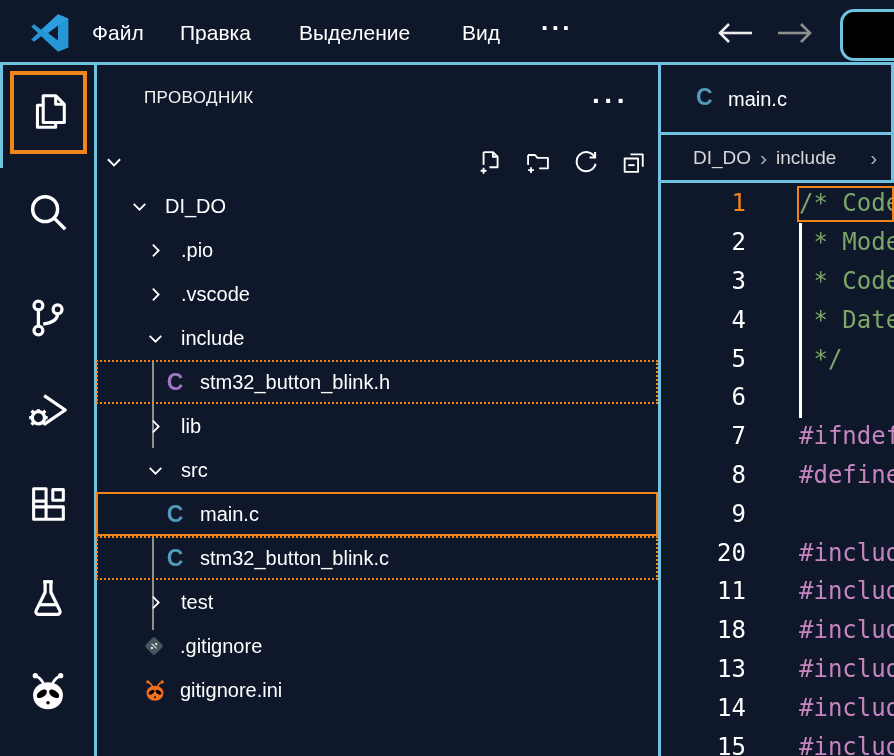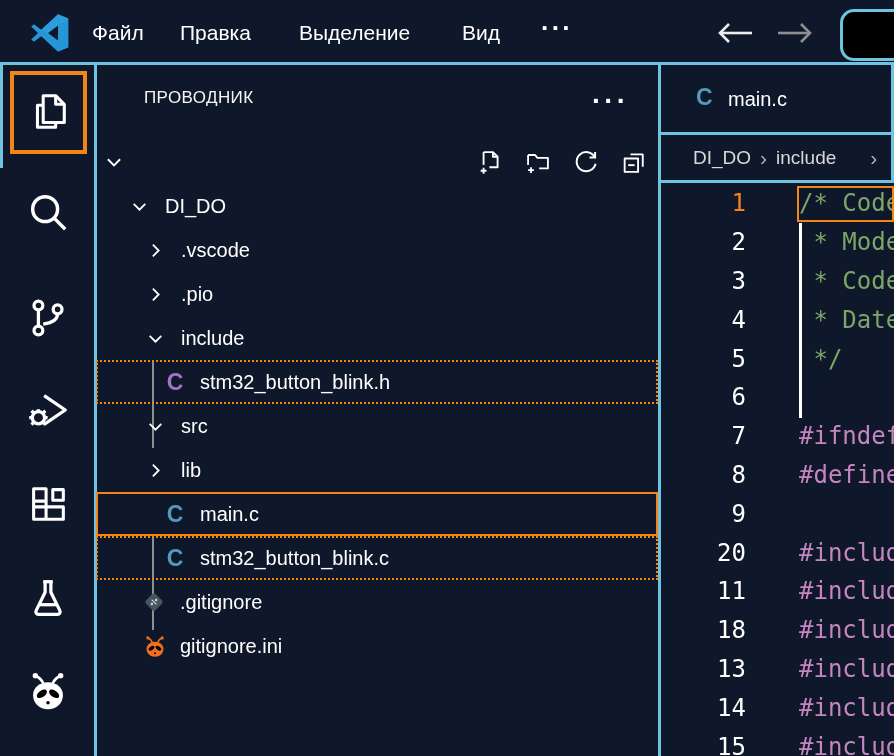--- a/index.html
+++ b/index.html
@@ -211,65 +211,73 @@
           </svg>
         </span>
       <span class="lbl">DI_DO</span>
     </div>
     <div class="row ind1">
       <span class="chev">
           <svg width="19" height="19" viewBox="0 0 18 18" fill="none" stroke="#fff" stroke-width="1.7">
             <polyline points="6.5,3.5 12,9 6.5,14.5"></polyline>
           </svg>
         </span>
+      <span class="lbl">.pio</span>
+    </div>
+    <div class="row ind1">
+      <span class="chev">
+          <svg width="19" height="19" viewBox="0 0 18 18" fill="none" stroke="#fff" stroke-width="1.7">
+            <polyline points="6.5,3.5 12,9 6.5,14.5"></polyline>
+          </svg>
+        </span>
       <span class="lbl">.vscode</span>
-    </div>
-    <div class="row ind1">
-      <span class="chev">
-          <svg width="19" height="19" viewBox="0 0 18 18" fill="none" stroke="#fff" stroke-width="1.7">
-            <polyline points="6.5,3.5 12,9 6.5,14.5"></polyline>
-          </svg>
-        </span>
-      <span class="lbl">.pio</span>
     </div>
     <div class="row ind1">
       <span class="chev">
           <svg width="19" height="19" viewBox="0 0 18 18" fill="none" stroke="#fff" stroke-width="1.7">
             <polyline points="3.5,6.5 9,12 14.5,6.5"></polyline>
           </svg>
         </span>
       <span class="lbl">include</span>
     </div>
     <div class="row ind2f dot">
       <span class="ficon cletter c-purple">C</span>
       <span class="lbl">stm32_button_blink.h</span>
     </div>
     <div class="row ind1">
       <span class="chev">
           <svg width="19" height="19" viewBox="0 0 18 18" fill="none" stroke="#fff" stroke-width="1.7">
+            <polyline points="6.5,3.5 12,9 6.5,14.5"></polyline>
+          </svg>
+        </span>
+      <span class="lbl">lib</span>
+    </div>
+    <div class="row ind1">
+      <span class="chev">
+          <svg width="19" height="19" viewBox="0 0 18 18" fill="none" stroke="#fff" stroke-width="1.7">
             <polyline points="3.5,6.5 9,12 14.5,6.5"></polyline>
           </svg>
         </span>
       <span class="lbl">src</span>
-    </div>
-    <div class="row ind1">
-      <span class="chev">
-          <svg width="19" height="19" viewBox="0 0 18 18" fill="none" stroke="#fff" stroke-width="1.7">
-            <polyline points="6.5,3.5 12,9 6.5,14.5"></polyline>
-          </svg>
-        </span>
-      <span class="lbl">lib</span>
     </div>
     <div class="row ind2f sel">
       <span class="ficon cletter c-blue">C</span>
       <span class="lbl">main.c</span>
     </div>
     <div class="row ind2f dot">
       <span class="ficon cletter c-blue">C</span>
       <span class="lbl">stm32_button_blink.c</span>
+    </div>
+    <div class="row ind1">
+      <span class="chev">
+          <svg width="19" height="19" viewBox="0 0 18 18" fill="none" stroke="#fff" stroke-width="1.7">
+            <polyline points="6.5,3.5 12,9 6.5,14.5"></polyline>
+          </svg>
+        </span>
+      <span class="lbl">test</span>
     </div>
     <div class="row ind1f">
       <span class="ficon">
         <svg width="24" height="24" viewBox="0 0 24 24">
           <rect x="5.2" y="5.2" width="13.6" height="13.6" rx="2.4" fill="#47555F" transform="rotate(45 12 12)"></rect>
           <path d="M9.6 9.6 L14.4 14.4" stroke="#cfd8dc" stroke-width="1.2"></path>
           <circle cx="9.9" cy="14.1" r="1.25" fill="#cfd8dc"></circle>
             <circle cx="14.1" cy="9.9" r="1.25" fill="#cfd8dc"></circle>
         </svg>
       </span>

